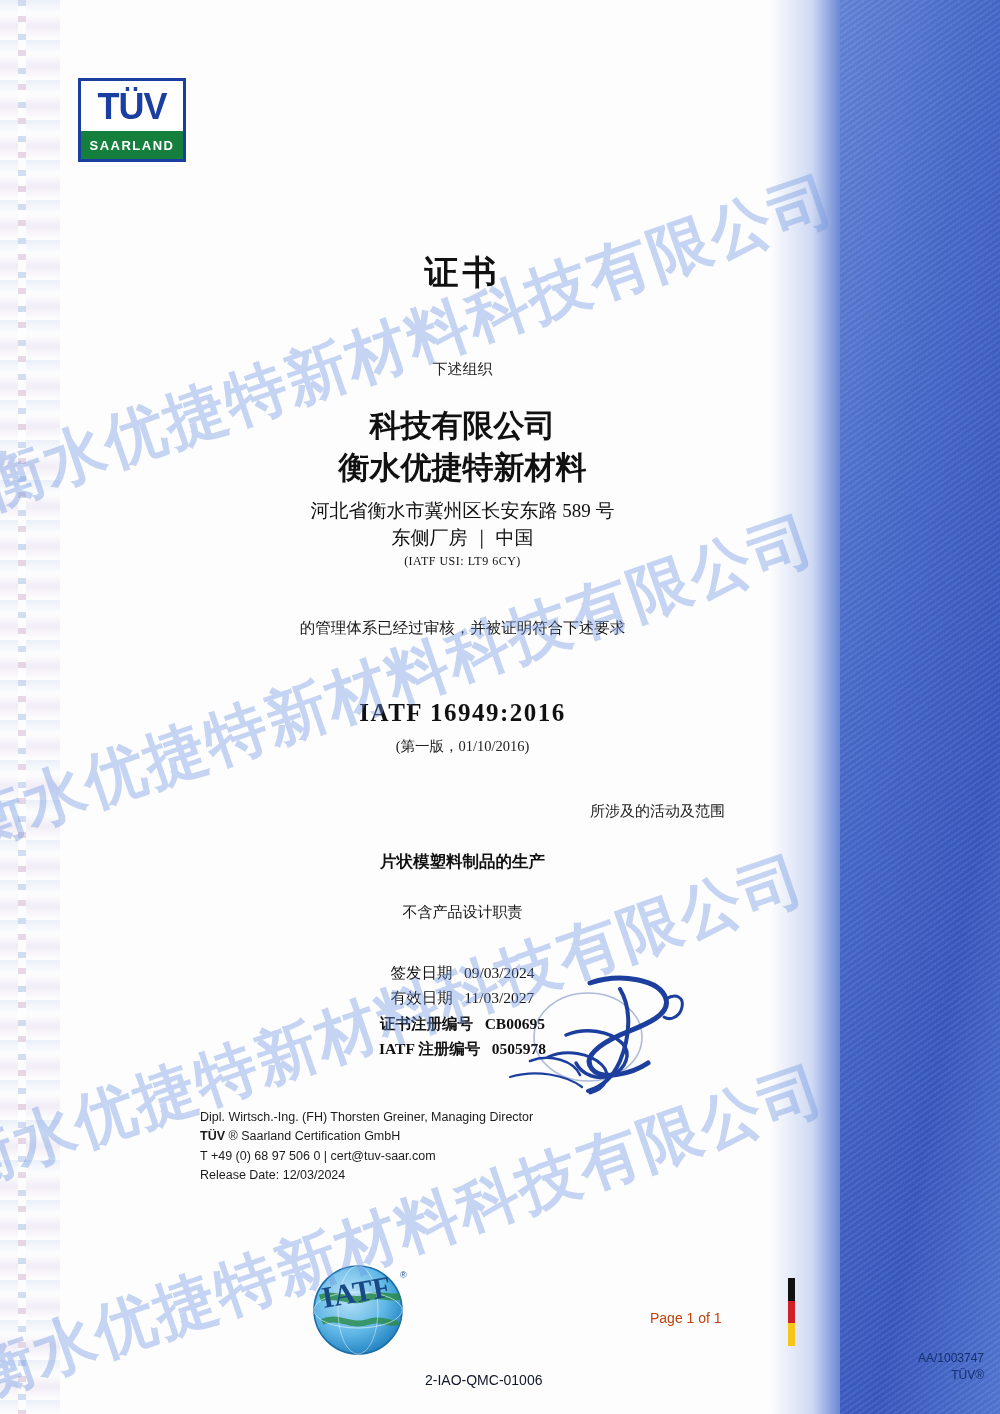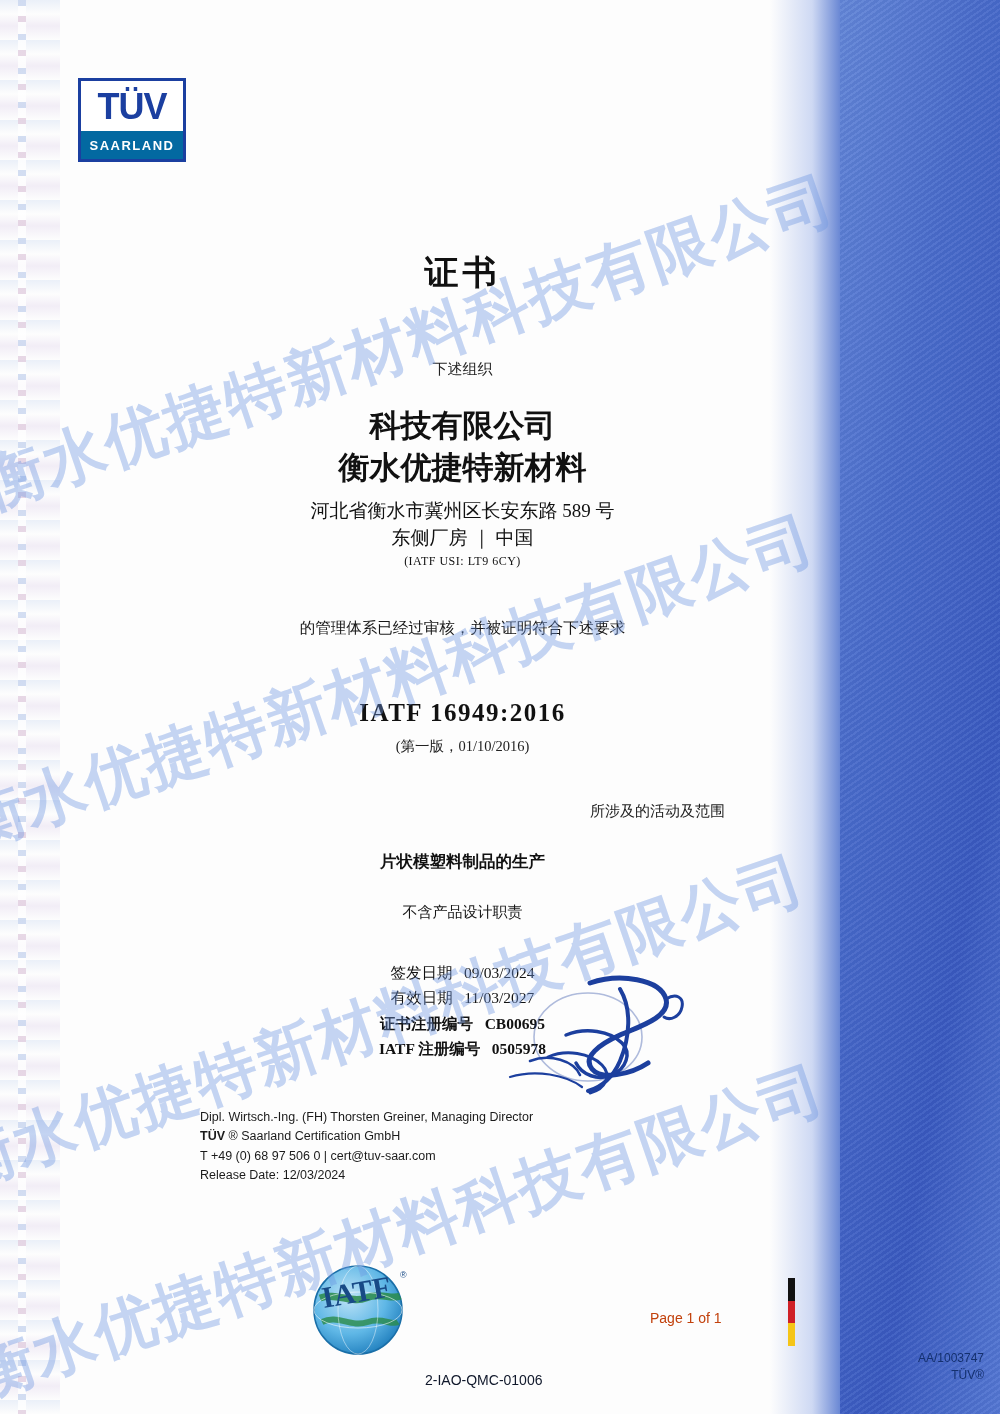--- a/index.html
+++ b/index.html
@@ -103,21 +103,21 @@
     font-size: 36px;
     letter-spacing: -1px;
     display: flex;
     align-items: center;
     justify-content: center;
     padding-top: 2px;
     box-sizing: border-box;
   }
   .tuv-logo .tuv-bottom {
     height: 28px;
-    background: #0369a1;
+    background: #15803d;
     color: #ffffff;
     font-size: 13px;
     letter-spacing: 1.5px;
     font-weight: bold;
     display: flex;
     align-items: center;
     justify-content: center;
   }
 
   

